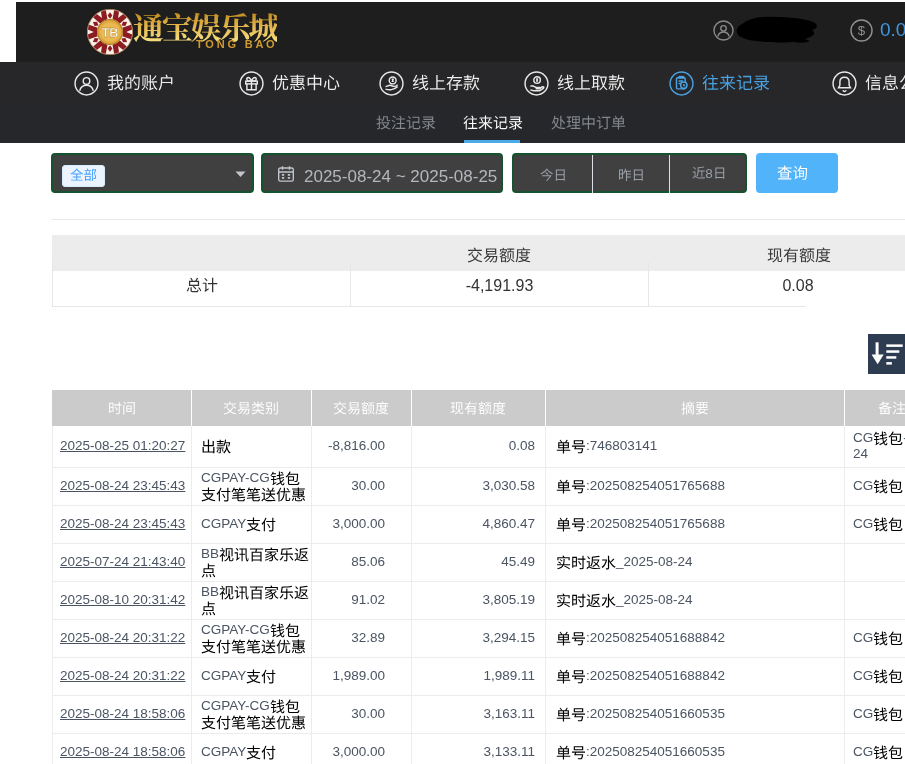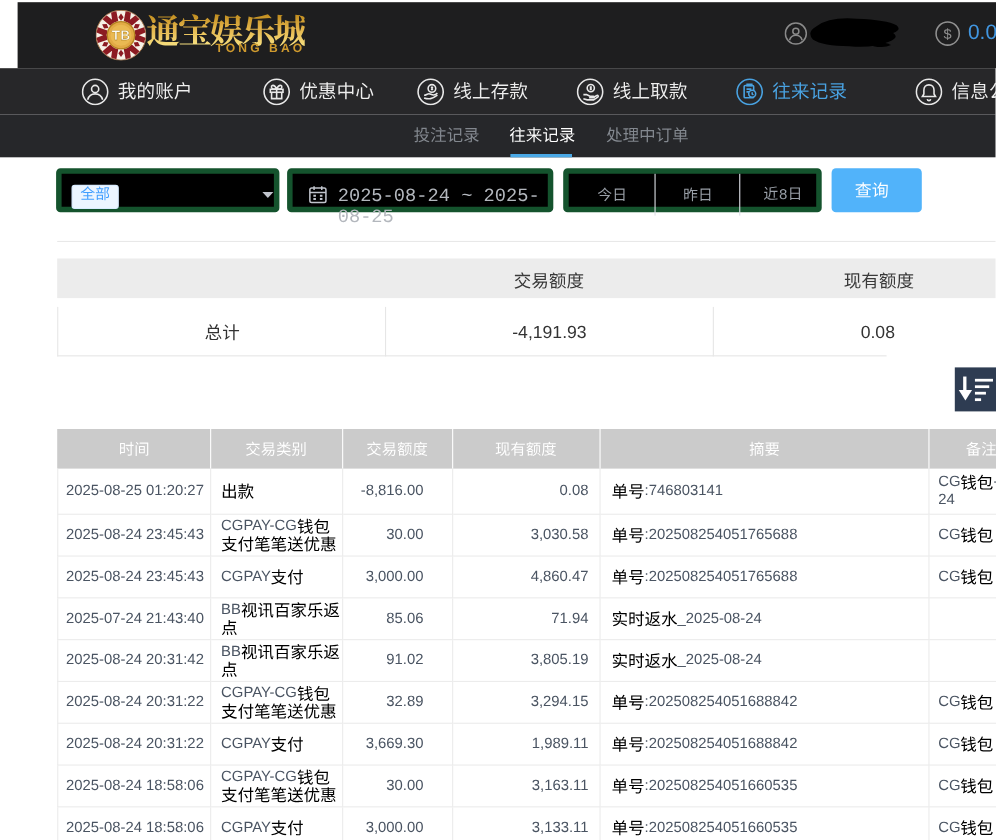--- a/index.html
+++ b/index.html
@@ -4,26 +4,26 @@
 html,body { width:905px; height:764px; overflow:hidden; background:#fff;
   font-family:"Liberation Sans", sans-serif; }
 .abs { position:absolute; }
 svg.c { display:inline-block; }
 #topbar { position:absolute; left:16px; top:2px; width:905px; height:60px; background:#1e1e1f; }
 #navbar { position:absolute; left:0; top:62px; width:905px; height:42px; background:#272729; }
 #subnav { position:absolute; left:0; top:104px; width:905px; height:38.5px; background:#26272a; }
 .ni { position:absolute; top:8.5px; }
 .nl { position:absolute; top:12px; }
 .tab { position:absolute; top:11px; }
-.fbox { position:absolute; top:153px; height:40px; border:5px solid #14532d; border-radius:4px; background:#000000;font-family:Liberation Mono, monospace; }
+.fbox { position:absolute; top:153px; height:40px; border:2px solid #14532d; border-radius:4px; background:#404040; }
 td svg.c { vertical-align:-3.5px; } .mx svg.c { vertical-align:-1.5px; }
 #dtable { position:absolute; left:52px; top:426px; width:888px; border-collapse:collapse; table-layout:fixed; }
 #dtable td { font-size:13.5px; color:#4a5462; border:1px solid #ececec; border-top:none;
   line-height:16px; padding:2px 0; }
-#dtable td:nth-child(1) { padding-left:7px; }
+#dtable td:nth-child(1) { padding-left:7px;text-decoration:underline; }
 #dtable td:nth-child(2) { padding-left:9px; }
 #dtable td:nth-child(3) { text-align:right; padding-right:26px; }
 #dtable td:nth-child(4) { text-align:right; padding-right:10px; }
 #dtable td:nth-child(5) { padding-left:10px; }
 #dtable td:nth-child(6) { padding-left:8px; }
 </style></head>
 <body>
 <svg width="0" height="0" style="position:absolute">
     <defs>
       <linearGradient id="gold" x1="0" y1="0" x2="0" y2="1">
@@ -326,21 +326,21 @@
         <use href="#k989d" x="2"></use>
         <use href="#k5ea6" x="3"></use>
       </svg></div>
   <div class="abs" style="left:715px;top:12px"><svg class="c" width="64" height="16" viewBox="0 0 4 1" style="fill:#3a3a3a">
         <use href="#k73b0" x="0"></use>
         <use href="#k6709" x="1"></use>
         <use href="#k989d" x="2"></use>
         <use href="#k5ea6" x="3"></use>
       </svg></div>
 </div>
-<div class="abs" style="left:52px;top:279px;width:754px;height:45px;border-bottom:1px solid #e6e6e6;border-left:1px solid #e6e6e6">
+<div class="abs" style="left:52px;top:262px;width:754px;height:45px;border-bottom:1px solid #e6e6e6;border-left:1px solid #e6e6e6">
   <div class="abs" style="left:0;top:0;width:298px;height:45px;border-right:1px solid #e6e6e6;text-align:center;padding-top:15px"><svg class="c" width="32" height="16" viewBox="0 0 2 1" style="fill:#333">
         <use href="#k603b" x="0"></use>
         <use href="#k8ba1" x="1"></use>
       </svg></div>
   <div class="abs" style="left:298px;top:0;width:298px;height:45px;border-right:1px solid #e6e6e6;text-align:center;font-size:16px;color:#333;padding-top:15px;line-height:17px">-4,191.93</div>
   <div class="abs" style="left:596px;top:0;width:298px;height:45px;text-align:center;font-size:16px;color:#333;padding-top:15px;line-height:17px">0.08</div>
 </div>
 <div class="abs" style="left:868px;top:334px;width:40px;height:40px;background:#2e3c52"><svg width="40" height="40" viewBox="0 0 40 40" fill="#fff">
       <rect x="7.6" y="8.3" width="3" height="12.6"></rect>
       <path d="M3.6 20.6h12.1l-6.05 9.6z"></path>
@@ -481,34 +481,34 @@
           </svg><svg class="c" width="15" height="15" viewBox="0 0 1 1">
             <use href="#k5bb6" x="0"></use>
           </svg><svg class="c" width="15" height="15" viewBox="0 0 1 1">
             <use href="#k4e50" x="0"></use>
           </svg><svg class="c" width="15" height="15" viewBox="0 0 1 1">
             <use href="#k8fd4" x="0"></use>
           </svg><br><svg class="c" width="15" height="15" viewBox="0 0 1 1">
             <use href="#k70b9" x="0"></use>
           </svg></td>
         <td>85.06</td>
-        <td>71.94</td>
+        <td>45.49</td>
         <td><svg class="c" width="15" height="15" viewBox="0 0 1 1">
             <use href="#k5b9e" x="0"></use>
           </svg><svg class="c" width="15" height="15" viewBox="0 0 1 1">
             <use href="#k65f6" x="0"></use>
           </svg><svg class="c" width="15" height="15" viewBox="0 0 1 1">
             <use href="#k8fd4" x="0"></use>
           </svg><svg class="c" width="15" height="15" viewBox="0 0 1 1">
             <use href="#k6c34" x="0"></use>
           </svg><span>_2025-08-24</span></td>
         <td></td>
       </tr>
       <tr style="height:38px">
-        <td>2025-08-24 20:31:42</td>
+        <td>2025-08-10 20:31:42</td>
         <td><span>BB</span><svg class="c" width="15" height="15" viewBox="0 0 1 1">
             <use href="#k89c6" x="0"></use>
           </svg><svg class="c" width="15" height="15" viewBox="0 0 1 1">
             <use href="#k8baf" x="0"></use>
           </svg><svg class="c" width="15" height="15" viewBox="0 0 1 1">
             <use href="#k767e" x="0"></use>
           </svg><svg class="c" width="15" height="15" viewBox="0 0 1 1">
             <use href="#k5bb6" x="0"></use>
           </svg><svg class="c" width="15" height="15" viewBox="0 0 1 1">
             <use href="#k4e50" x="0"></use>
@@ -564,21 +564,21 @@
             <use href="#k5305" x="0"></use>
           </svg></td>
       </tr>
       <tr style="height:38px">
         <td>2025-08-24 20:31:22</td>
         <td><span>CGPAY</span><svg class="c" width="15" height="15" viewBox="0 0 1 1">
             <use href="#k652f" x="0"></use>
           </svg><svg class="c" width="15" height="15" viewBox="0 0 1 1">
             <use href="#k4ed8" x="0"></use>
           </svg></td>
-        <td>3,669.30</td>
+        <td>1,989.00</td>
         <td>1,989.11</td>
         <td><svg class="c" width="15" height="15" viewBox="0 0 1 1">
             <use href="#k5355" x="0"></use>
           </svg><svg class="c" width="15" height="15" viewBox="0 0 1 1">
             <use href="#k53f7" x="0"></use>
           </svg><span>:202508254051688842</span></td>
         <td><span>CG</span><svg class="c" width="15" height="15" viewBox="0 0 1 1">
             <use href="#k94b1" x="0"></use>
           </svg><svg class="c" width="15" height="15" viewBox="0 0 1 1">
             <use href="#k5305" x="0"></use>

